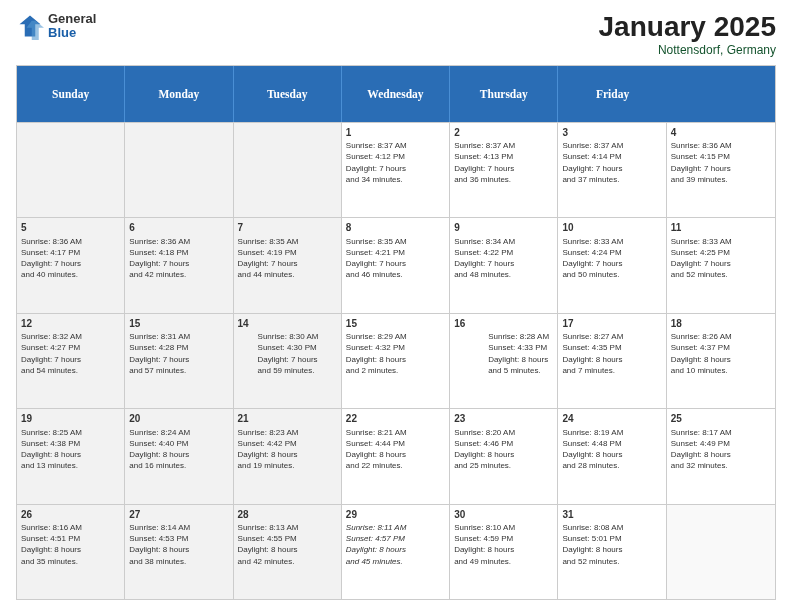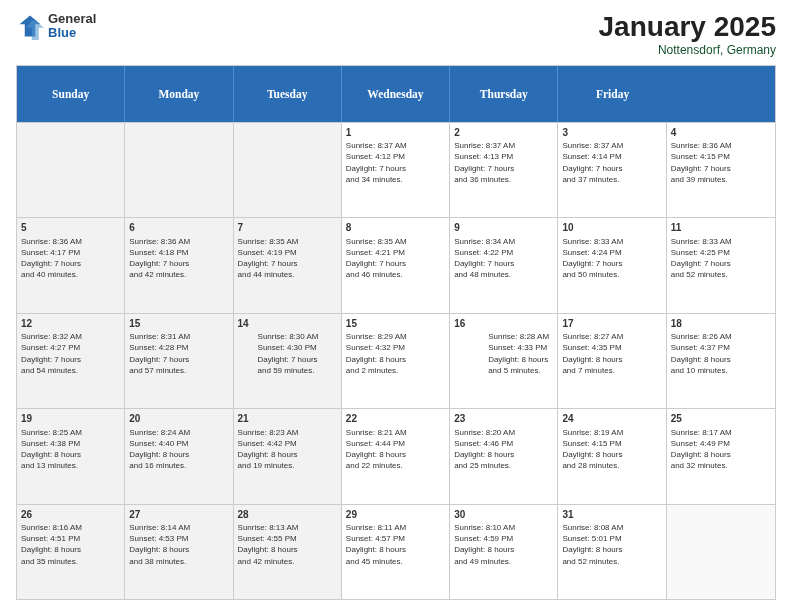--- a/index.html
+++ b/index.html
@@ -308,21 +308,21 @@
           <div class="cal-cell">
             <span class="day-num">23</span>
             <div class="cell-text" style="white-space: pre-line;">Sunrise: 8:20 AM
 Sunset: 4:46 PM
 Daylight: 8 hours
 and 25 minutes.</div>
           </div>
           <div class="cal-cell">
             <span class="day-num">24</span>
             <div class="cell-text" style="white-space: pre-line;">Sunrise: 8:19 AM
-Sunset: 4:15 PM
+Sunset: 4:48 PM
 Daylight: 8 hours
 and 28 minutes.</div>
           </div>
           <div class="cal-cell">
             <span class="day-num">25</span>
             <div class="cell-text" style="white-space: pre-line;">Sunrise: 8:17 AM
 Sunset: 4:49 PM
 Daylight: 8 hours
 and 32 minutes.</div>
           </div>
@@ -344,21 +344,21 @@
           </div>
           <div class="cal-cell shaded">
             <span class="day-num">28</span>
             <div class="cell-text" style="white-space: pre-line;">Sunrise: 8:13 AM
 Sunset: 4:55 PM
 Daylight: 8 hours
 and 42 minutes.</div>
           </div>
           <div class="cal-cell">
             <span class="day-num">29</span>
-            <div class="cell-text" style="white-space: pre-line;">Sunrise: 8:11 AM
+            <div class="cell-text" style="white-space: pre-line; font-style: italic;">Sunrise: 8:11 AM
 Sunset: 4:57 PM
 Daylight: 8 hours
 and 45 minutes.</div>
           </div>
           <div class="cal-cell">
             <span class="day-num">30</span>
             <div class="cell-text" style="white-space: pre-line;">Sunrise: 8:10 AM
 Sunset: 4:59 PM
 Daylight: 8 hours
 and 49 minutes.</div>

